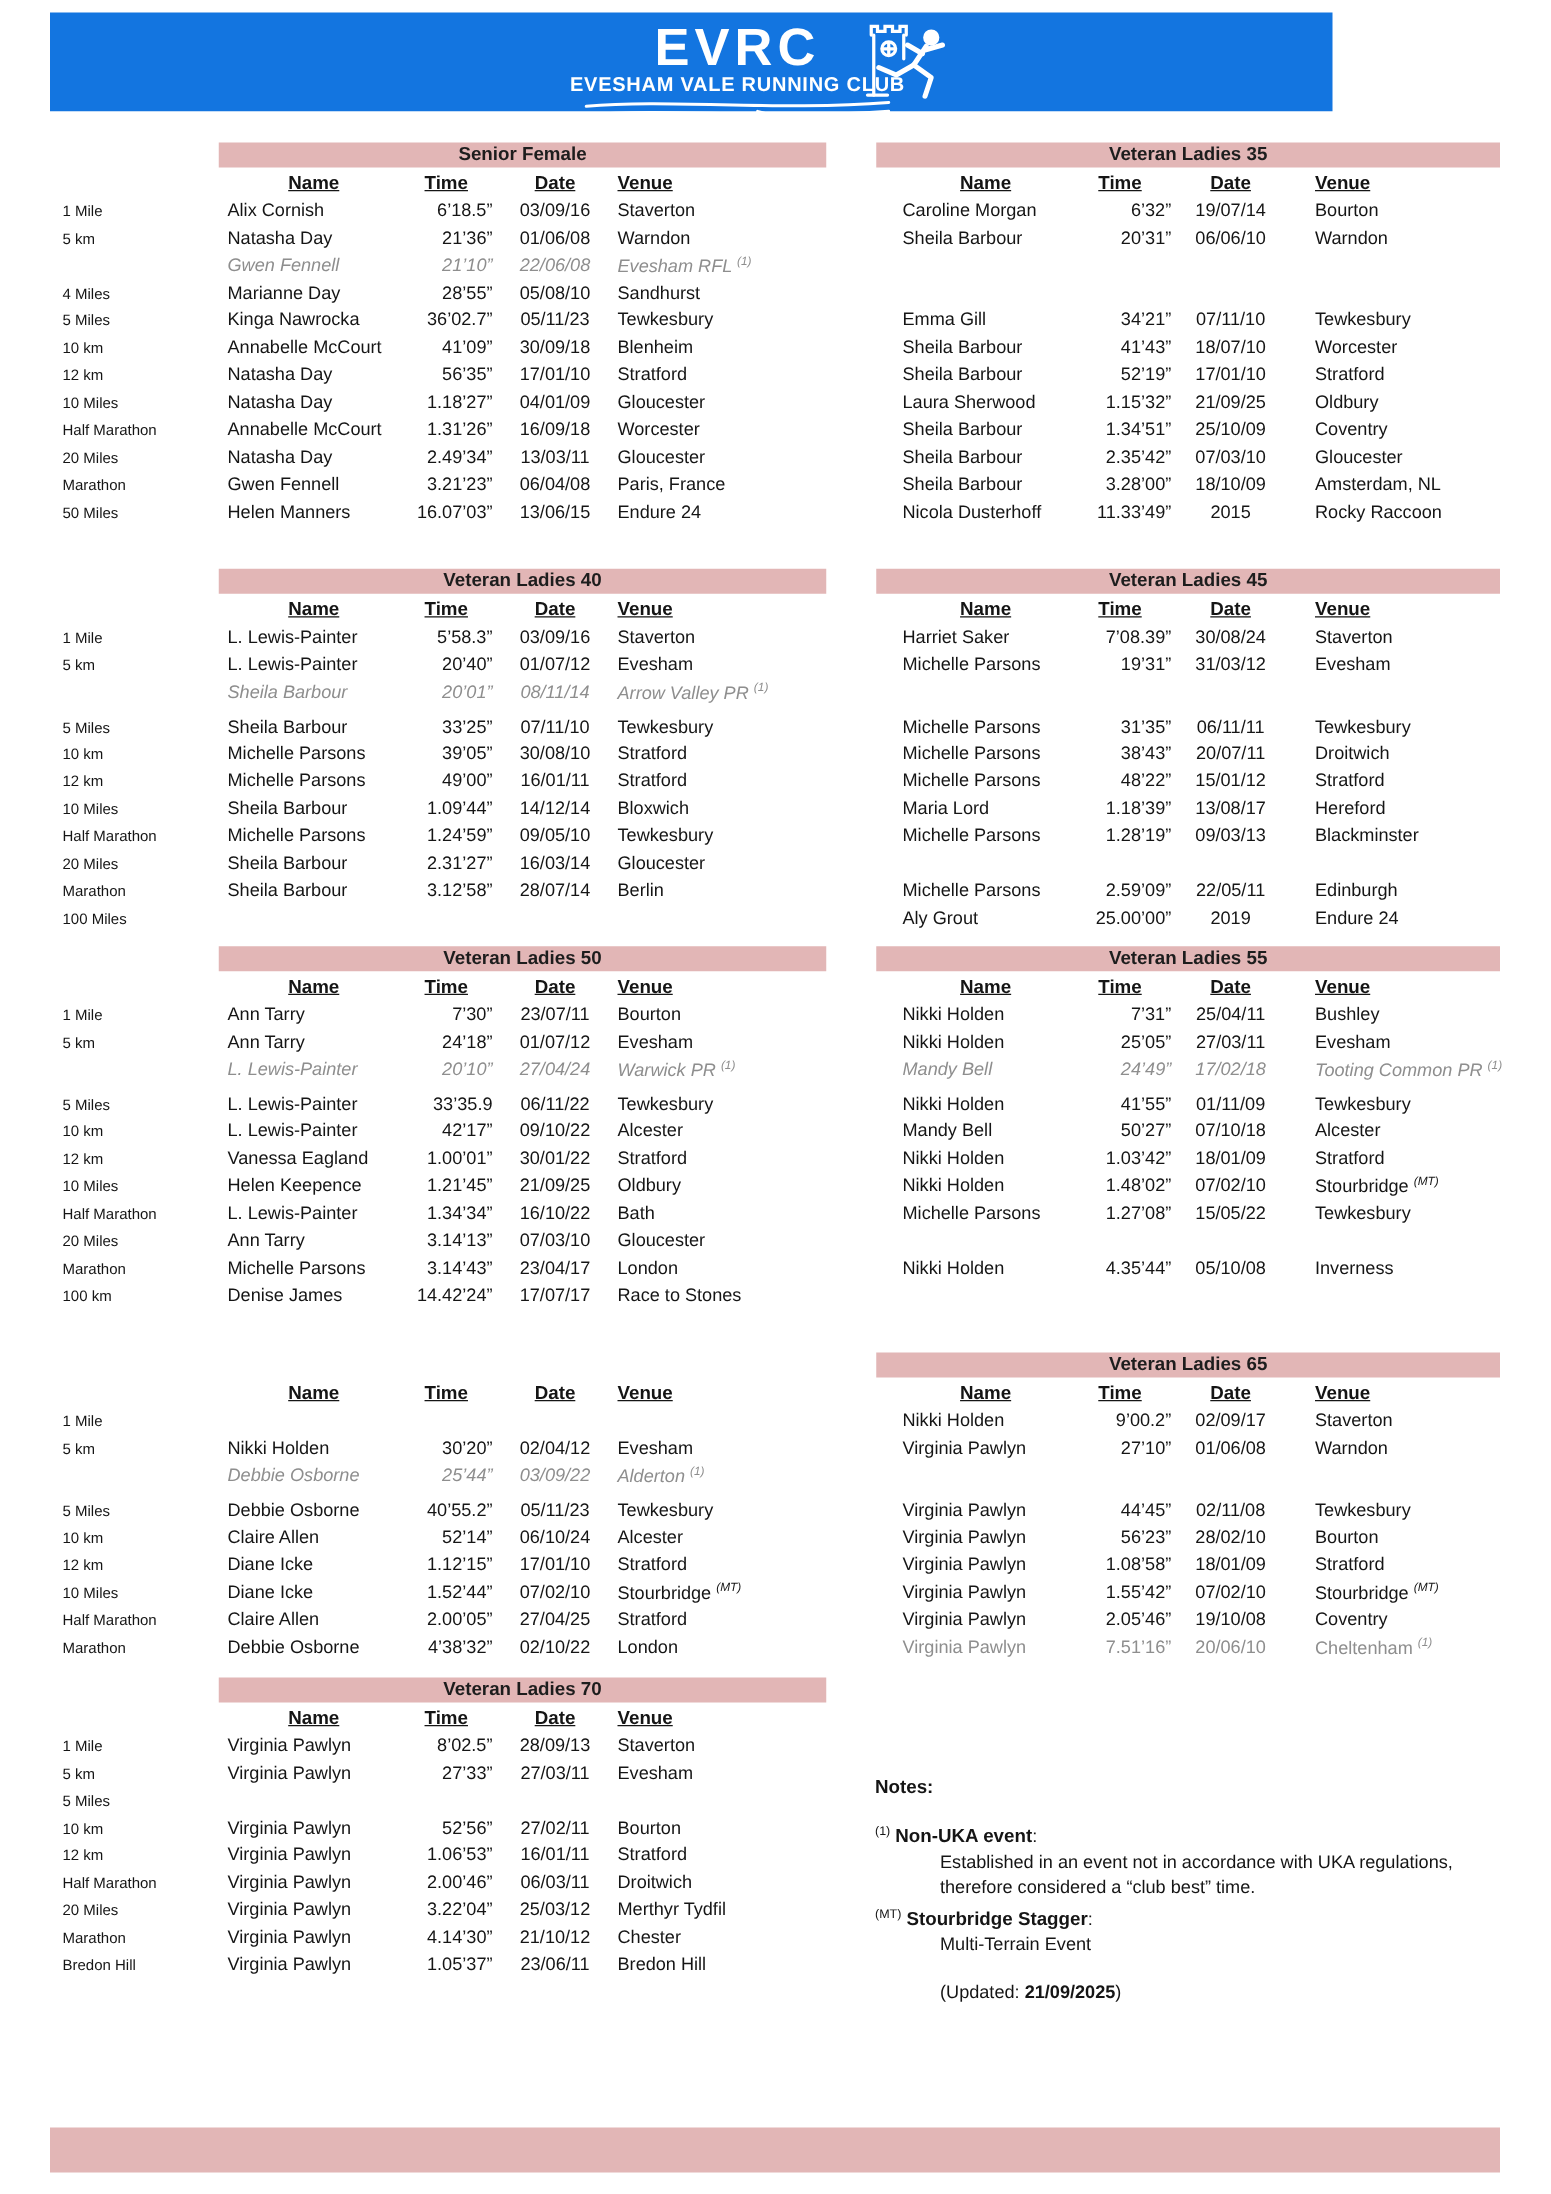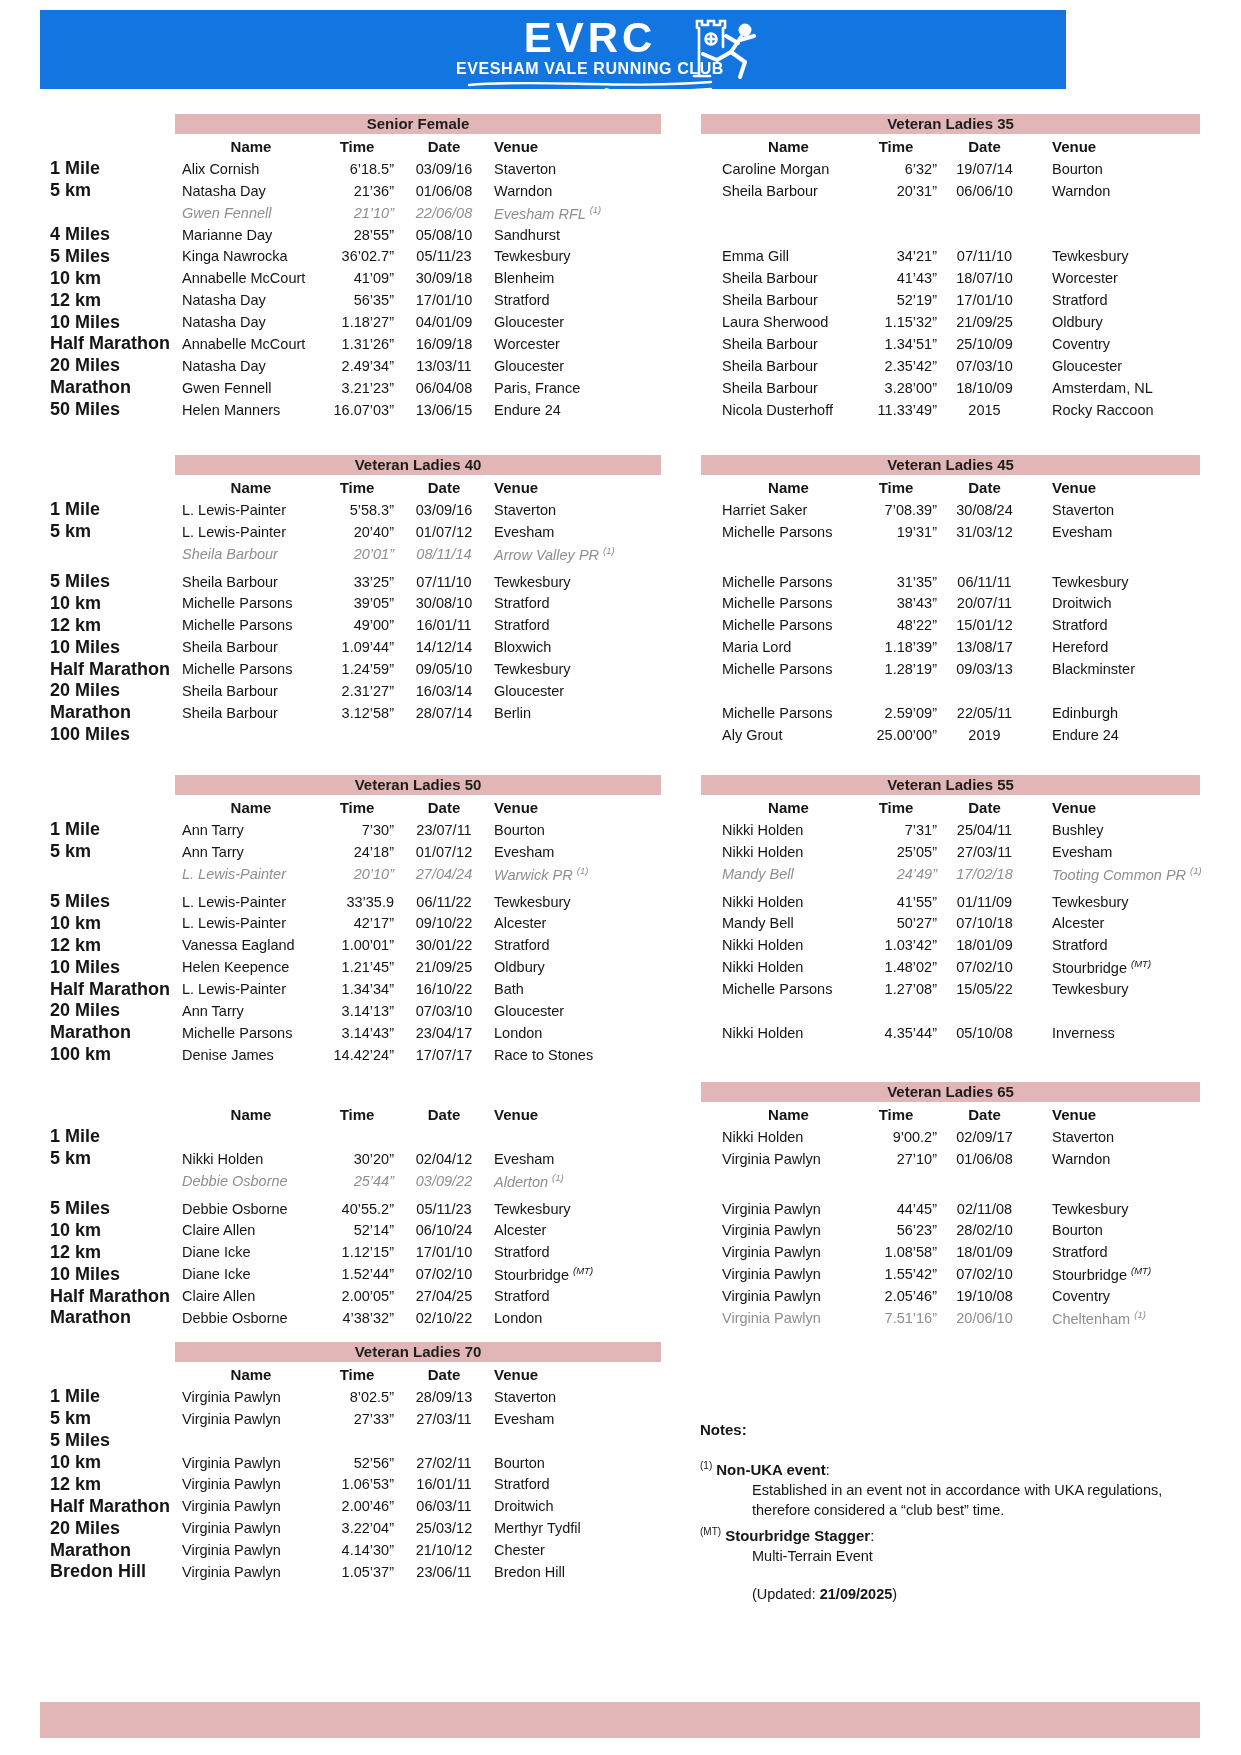--- a/index.html
+++ b/index.html
@@ -14,22 +14,22 @@
   .logo-graphic{position:absolute;left:642px;top:3px;}
   
   .block{position:absolute;left:40px;width:1160px;}
   .grid{display:grid;grid-template-columns:135px 145px 74px 100px 183px 24px 154px 82px 95px 168px;
         align-items:center;height:21.9px;font-size:14.5px;}
   .grid.barrow{height:20px;margin-bottom:2px;}
   .bar{background:var(--pink,#e2b6b6);color:#1d1d1d;font-weight:bold;font-size:15px;
        text-align:center;height:20px;line-height:20px;}
   .bar.bl{grid-column:2/7;margin-right:40px;}
   .bar.br{grid-column:7/11;}
-  .hcell{font-weight:bold;font-size:15px;}
-  .c-label{grid-column:1;font-weight:bold;font-size:18px;padding-left:10px;white-space:nowrap;}
+  .hcell{font-weight:bold;font-size:15px;text-decoration:underline;}
+  .c-label{grid-column:1;font-weight:normal;font-size:12px;padding-left:10px;white-space:nowrap;}
   .c-lname{grid-column:2;padding-left:7px;white-space:nowrap;}
   .c-ltime{grid-column:3;text-align:right;white-space:nowrap;}
   .c-ldate{grid-column:4;text-align:center;white-space:nowrap;}
   .c-lvenue{grid-column:5;white-space:nowrap;}
   .c-rname{grid-column:7;padding-left:21px;white-space:nowrap;}
   .c-rtime{grid-column:8;text-align:right;white-space:nowrap;}
   .c-rdate{grid-column:9;text-align:center;white-space:nowrap;}
   .c-rvenue{grid-column:10;padding-left:20px;white-space:nowrap;}
   .hdr-name{text-align:center;}
   .hdr-time{text-align:center;}
@@ -348,21 +348,21 @@
           <div class="c-rvenue">Edinburgh</div>
         </div>
         <div class="grid">
           <div class="c-label">100 Miles</div>
           <div class="c-rname">Aly Grout</div>
           <div class="c-rtime">25.00’00”</div>
           <div class="c-rdate">2019</div>
           <div class="c-rvenue">Endure 24</div>
         </div>
       </div>
-      <div class="block" style="top: 775px;">
+      <div class="block" style="top: 757px;">
         <div class="grid barrow">
           <div class="bar bl">Veteran Ladies 50</div>
           <div class="bar br">Veteran Ladies 55</div>
         </div>
         <div class="grid">
           <div class="c-label"></div>
           <div class="c-lname hcell hdr-name">Name</div>
           <div class="c-ltime hcell hdr-time">Time</div>
           <div class="c-ldate hcell hdr-date">Date</div>
           <div class="c-lvenue hcell">Venue</div>

